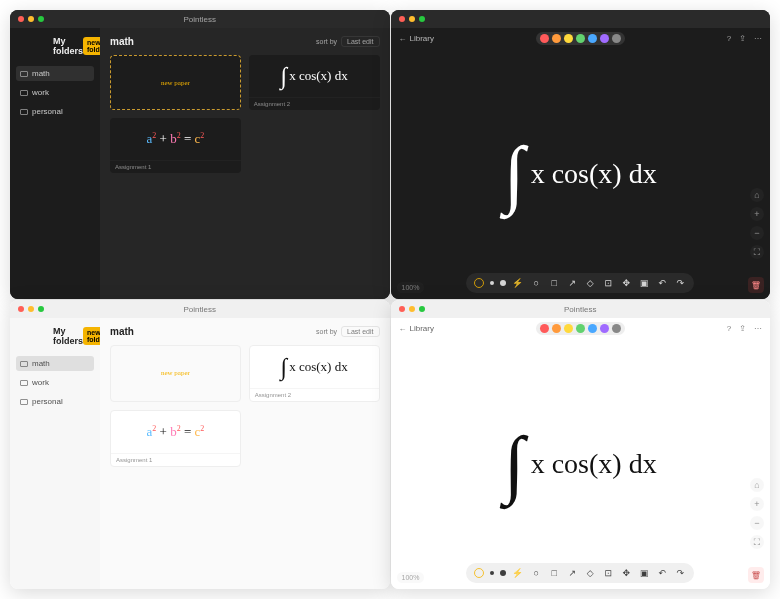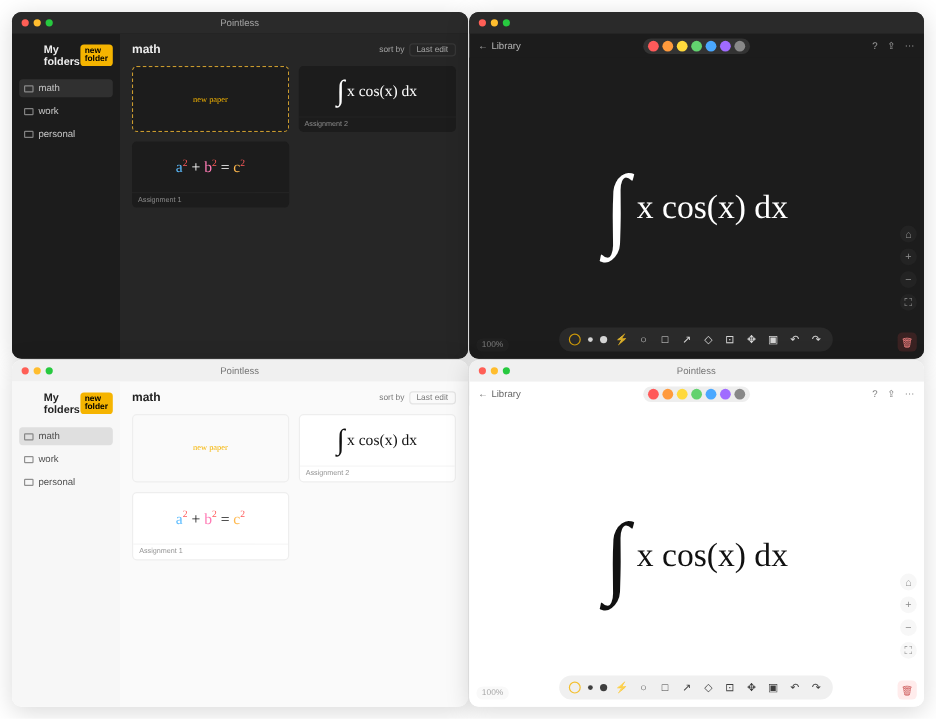--- a/index.html
+++ b/index.html
@@ -14,21 +14,21 @@
   .dots { display:flex; gap:4px; }
   .dot { width:6px; height:6px; border-radius:50%; }
   .d-r{background:#ff5f56;} .d-y{background:#ffbd2e;} .d-g{background:#27c93f;}
   .appname { position:absolute; left:50%; transform:translateX(-50%); font-size:8px; opacity:.6; }
 
   
   .lib { display:flex; flex:1; overflow:hidden; }
   .sidebar { width:90px; padding:8px 6px; display:flex; flex-direction:column; gap:4px; flex-shrink:0;}
   .dark .sidebar { background:#1c1c1c; }
   .light .sidebar { background:#f7f7f7; }
-  .sb-head { display:flex; justify-content:flex-end; align-items:center; margin-bottom:6px;margin-left:37px;}
+  .sb-head { display:flex; justify-content:flex-start; align-items:center; margin-bottom:6px;margin-left:37px;}
   .sb-title { font-weight:700; font-size:9px;}
   .newbtn { background:#f5b400; color:#000; padding:2px 4px; border-radius:3px; font-size:7px; font-weight:600;}
   .sb-item { display:flex; align-items:center; gap:4px; padding:3px 4px; border-radius:3px; font-size:8px; opacity:.8;}
   .sb-item.sel { background:rgba(128,128,128,.25);}
   .folder-ic { width:8px; height:6px; border:1px solid currentColor; border-radius:1px; opacity:.6;}
   .main { flex:1; padding:8px 10px; }
   .dark .main { background:#262626; }
   .light .main { background:#fafafa;}
   .main-head { display:flex; justify-content:space-between; align-items:center; margin-bottom:8px;}
   .main-title { font-weight:700; font-size:10px;}

